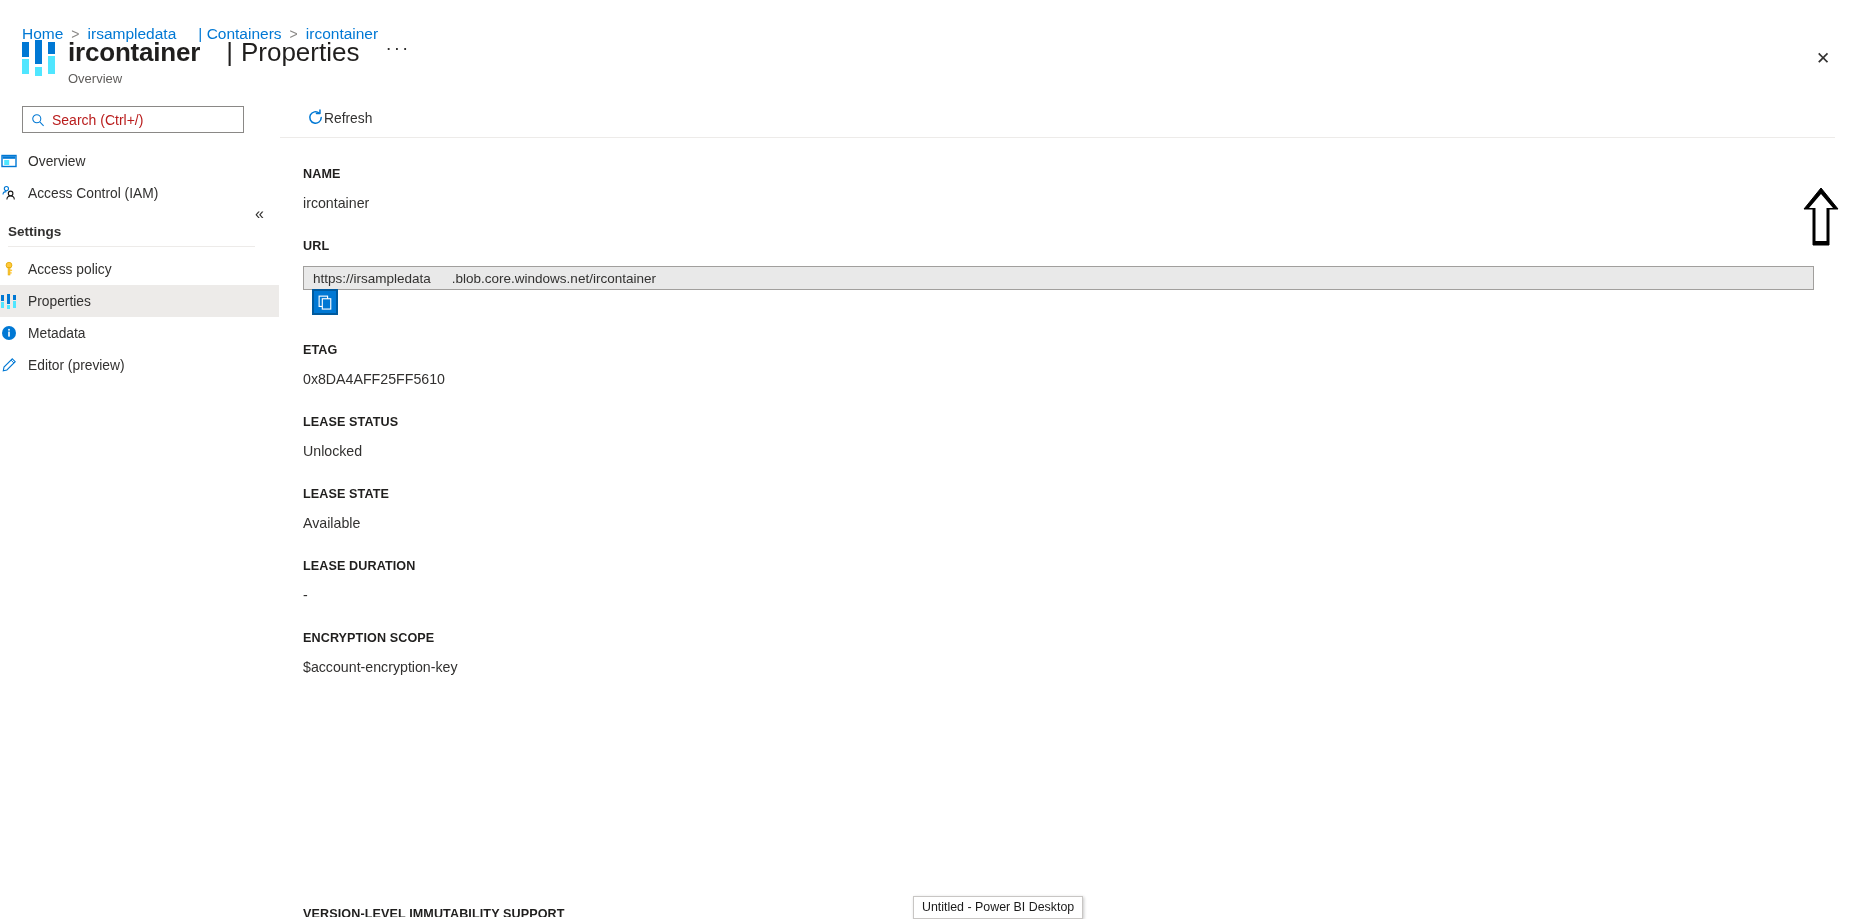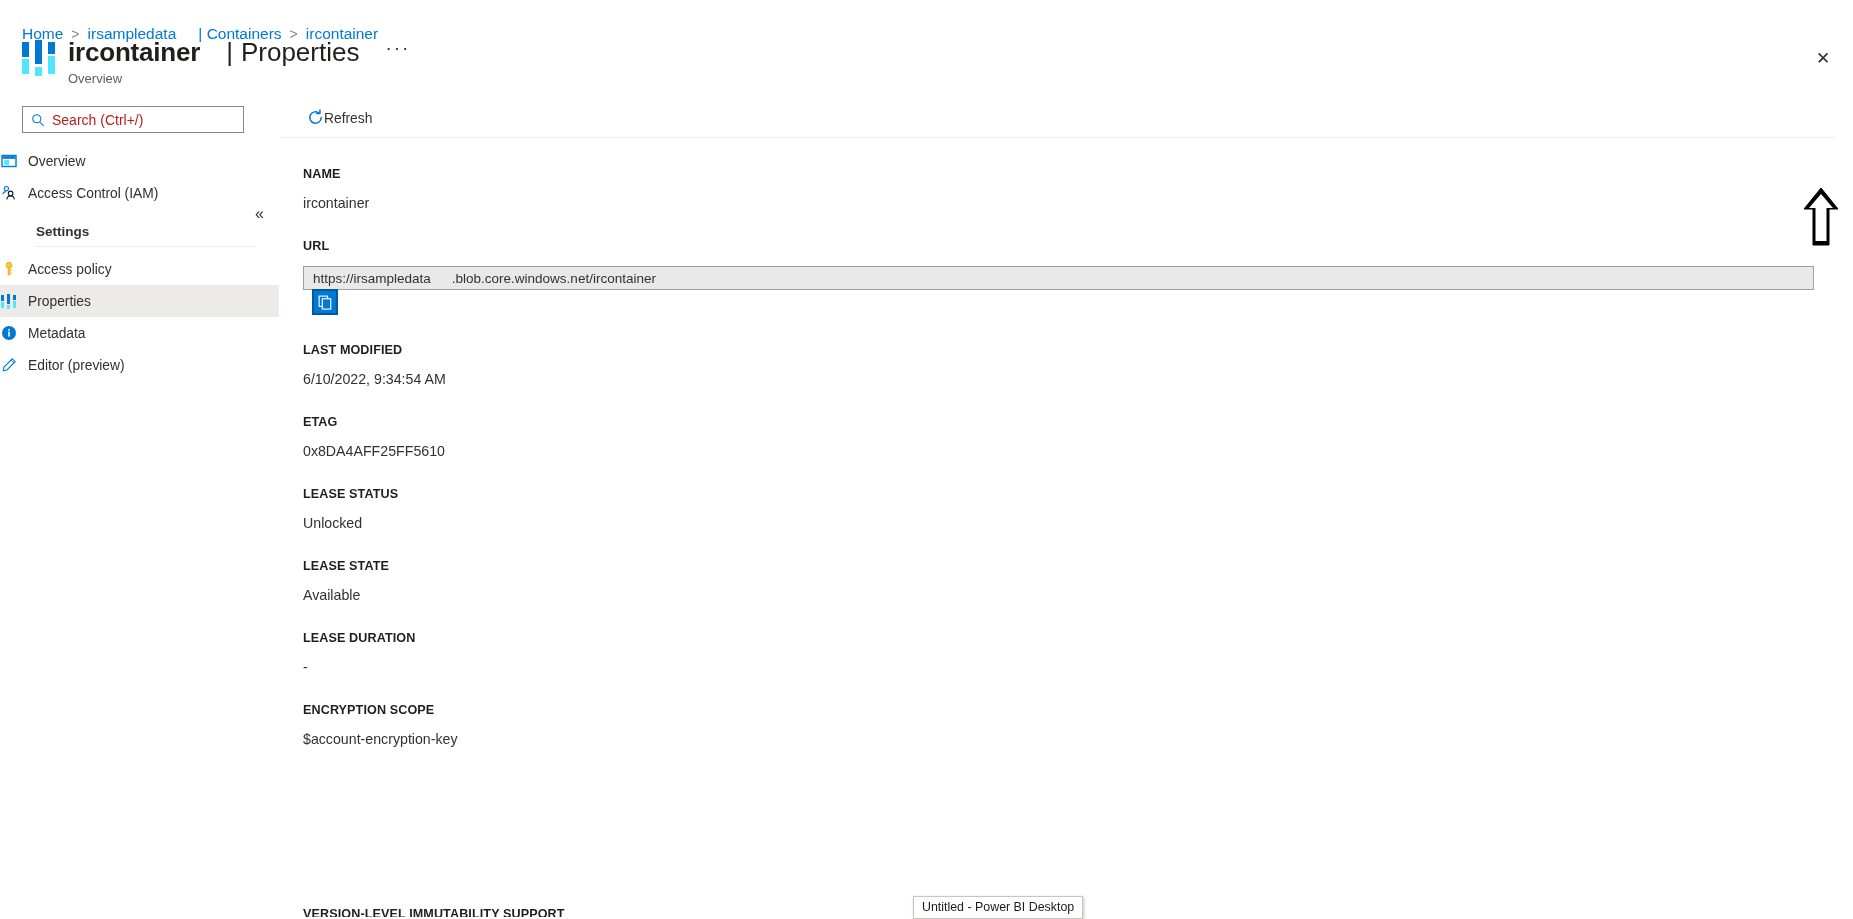--- a/index.html
+++ b/index.html
@@ -95,21 +95,21 @@
   }
   .nav-item.selected { background: #edebe9; }
   .nav-ico {
     width: 17px; height: 17px; flex: 0 0 17px;
     margin-right: 11px;
     display: flex; align-items: center; justify-content: center;
   }
   .nav-label { white-space: nowrap; }
 
   .nav-group {
-    padding-left: 36px; padding-right: 24px;
+    padding-left: 8px; padding-right: 24px;
     margin-top: 14px;
   }
   .nav-group-title {
     font-size: 13.5px; font-weight: 700; color: #323130;
     line-height: 18px; margin-bottom: 5px;
   }
   .nav-group-rule { height: 1px; background: #edebe9; }
 
   
   .mini-bars { position: relative; width: 15px; height: 15px; }
@@ -362,24 +362,20 @@
         </div>
         <div class="copy-btn">
           <svg width="15" height="15" viewBox="0 0 16 16">
             <rect x="1.2" y="1.2" width="9" height="11" fill="none" stroke="#ffffff" stroke-width="1.2"></rect>
             <rect x="4.6" y="4" width="9" height="11" fill="#0078d4" stroke="#ffffff" stroke-width="1.2"></rect>
           </svg>
         </div>
       </div>
     </div>
 
-    <div class="prop">
-      <div class="prop-label">LAST MODIFIED</div>
-      <div class="prop-value">6/10/2022, 9:34:54 AM</div>
-    </div>
 
     <div class="prop">
       <div class="prop-label">ETAG</div>
       <div class="prop-value">0x8DA4AFF25FF5610</div>
     </div>
 
     <div class="prop">
       <div class="prop-label">LEASE STATUS</div>
       <div class="prop-value">Unlocked</div>
     </div>

